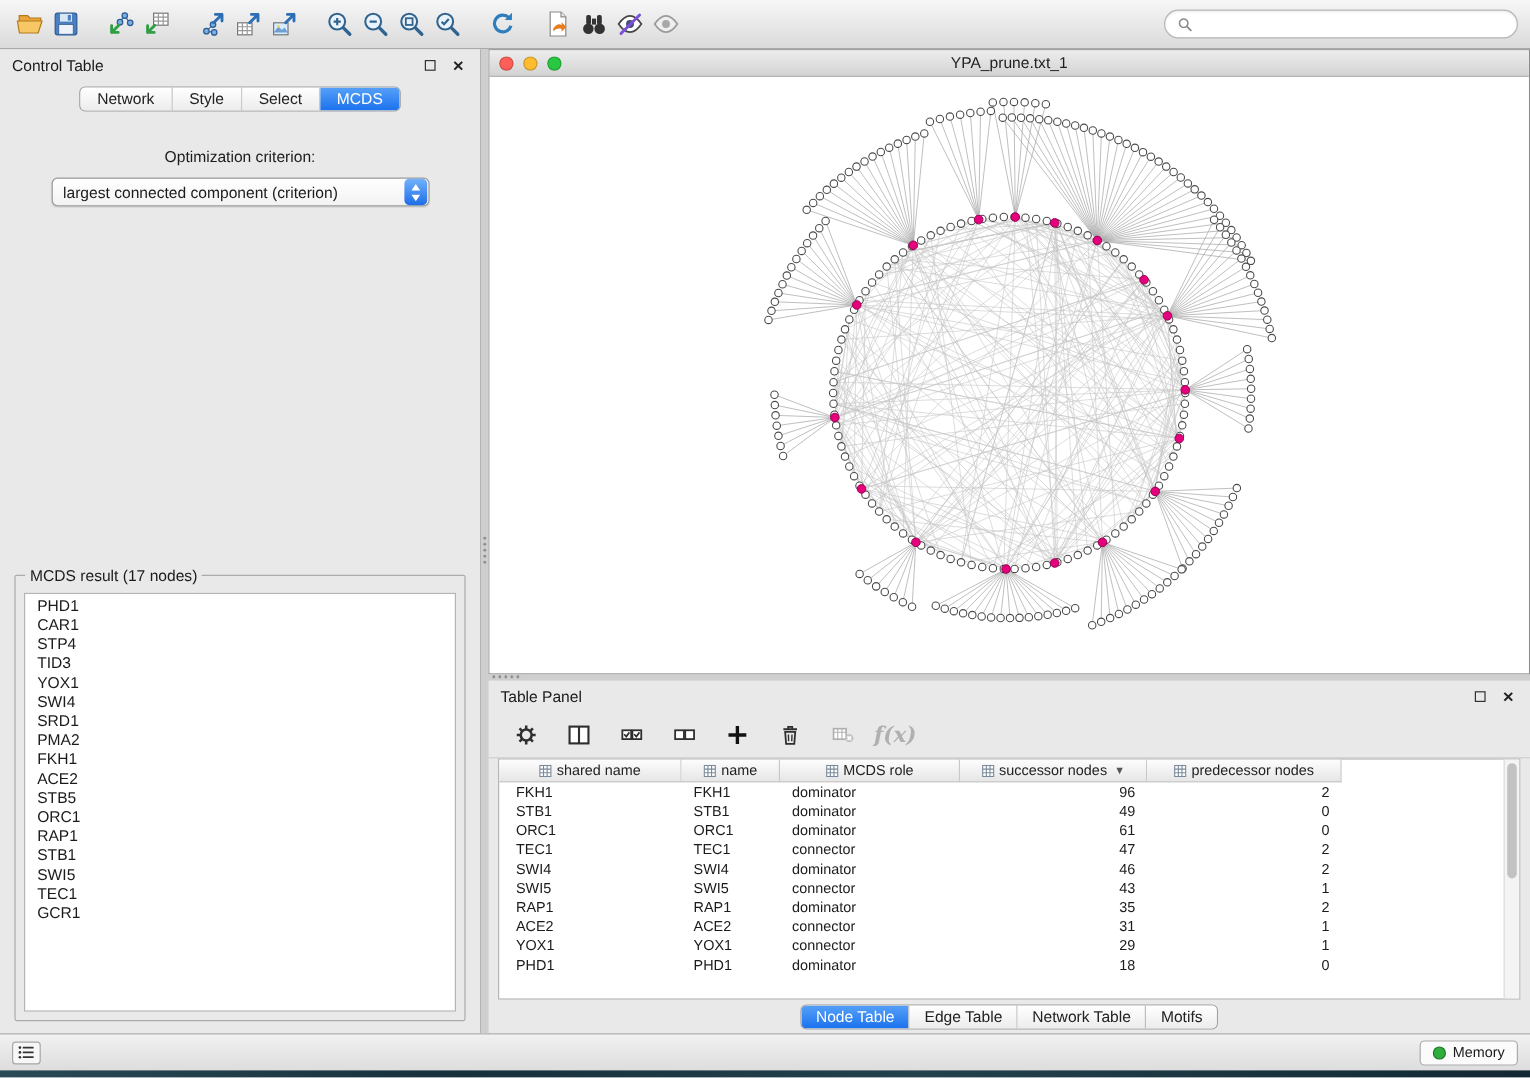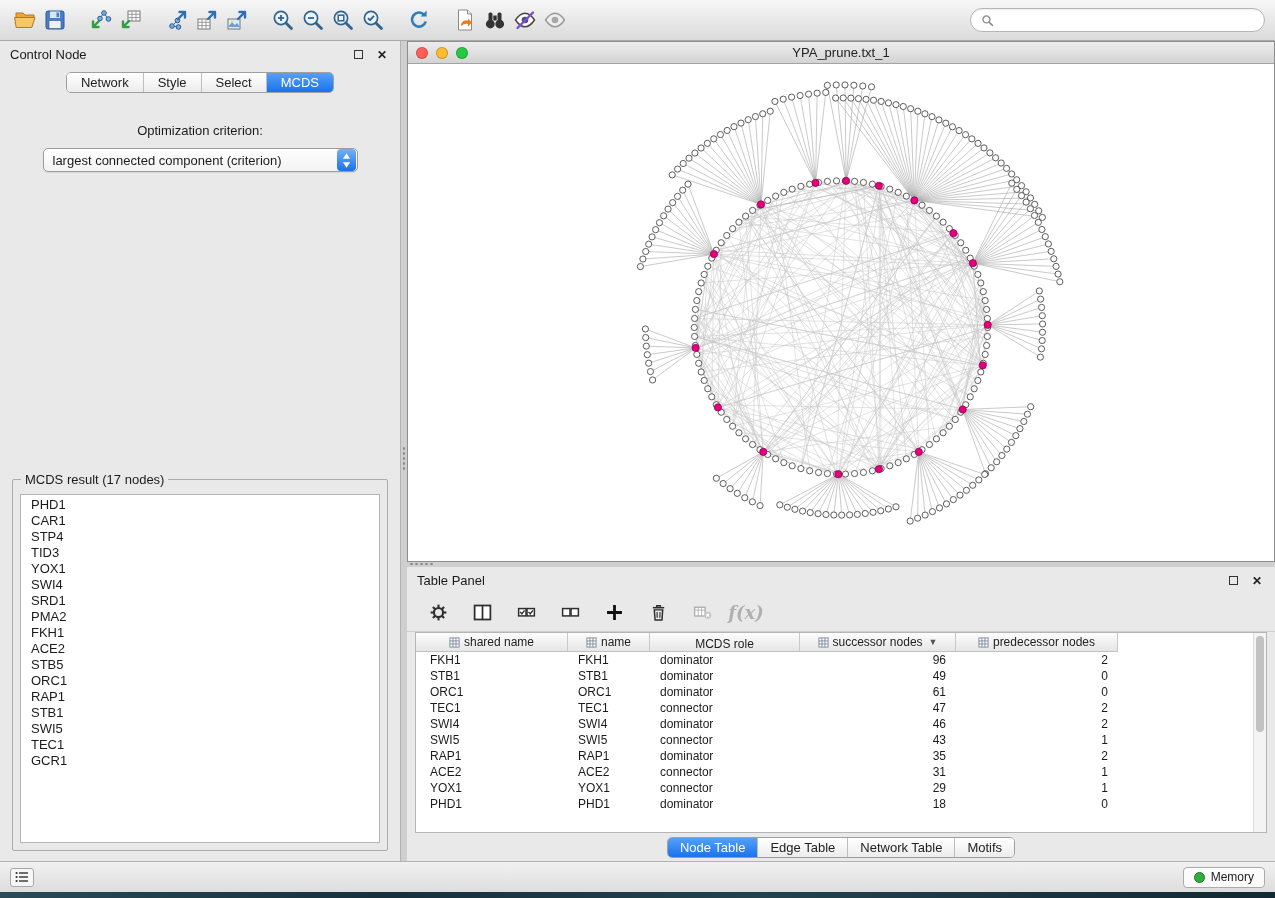--- a/index.html
+++ b/index.html
@@ -102,21 +102,21 @@
     display:flex; min-height:0; position:relative; }
   .table-cols { flex:1; overflow:hidden; }
   .thead { display:flex; height:19px; font-size:12px; }
   .th { display:flex; align-items:center; justify-content:center; gap:4px;
     background:linear-gradient(#fdfdfd,#e6e6e6); border-right:1px solid #c9c9c9;
     border-bottom:1px solid #c2c2c2; color:#222; position:relative; }
   .th svg.mini { width:11px; height:11px; }
   .th .sortchev { font-size:9px; color:#555; margin-left:2px; }
   .trow { display:flex; height:16px; align-items:center; font-size:12px; }
   .td { padding:0 10px; white-space:nowrap; overflow:hidden; }
-  .c0 { width:152px; } .c1 { width:82px; } .c2 { width:150px;flex-direction:column; }
+  .c0 { width:152px; } .c1 { width:82px; } .c2 { width:150px; }
   .c3 { width:156px; } .c4 { width:162px; }
   .td.c0 { padding-left:14px; }
   .td.num { text-align:right; }
   .vscroll { width:13px; flex:0 0 13px; background:#f4f4f4; border-left:1px solid #ddd;
     position:relative; }
   .vscroll .thumb { position:absolute; top:3px; left:2px; width:8px; height:96px;
     background:#c2c2c2; border-radius:4px; }
 
   .tp-tabs { height:28px; flex:0 0 28px; display:flex; justify-content:center;
     align-items:center; }
@@ -280,21 +280,21 @@
           <line x1="15" y1="15" x2="21" y2="21" stroke="#8b8b8b" stroke-width="2.8" stroke-linecap="round"></line>
         </svg>
       <input type="text" value="" style="">
     </div>
   </div>
 
   <div class="main">
 
     <div class="control-panel">
       <div class="panel-header">
-        <span class="ph-title">Control Node</span>
+        <span class="ph-title">Control Table</span>
         <span class="ph-btn">
             <span class="float-square"></span>
           </span>
         <span class="ph-btn" style="font-weight:bold;">✕</span>
       </div>
       <div class="tabs-row">
         <div class="seg">
           <span class="tab">Network</span>
           <span class="tab">Style</span>
           <span class="tab">Select</span>

